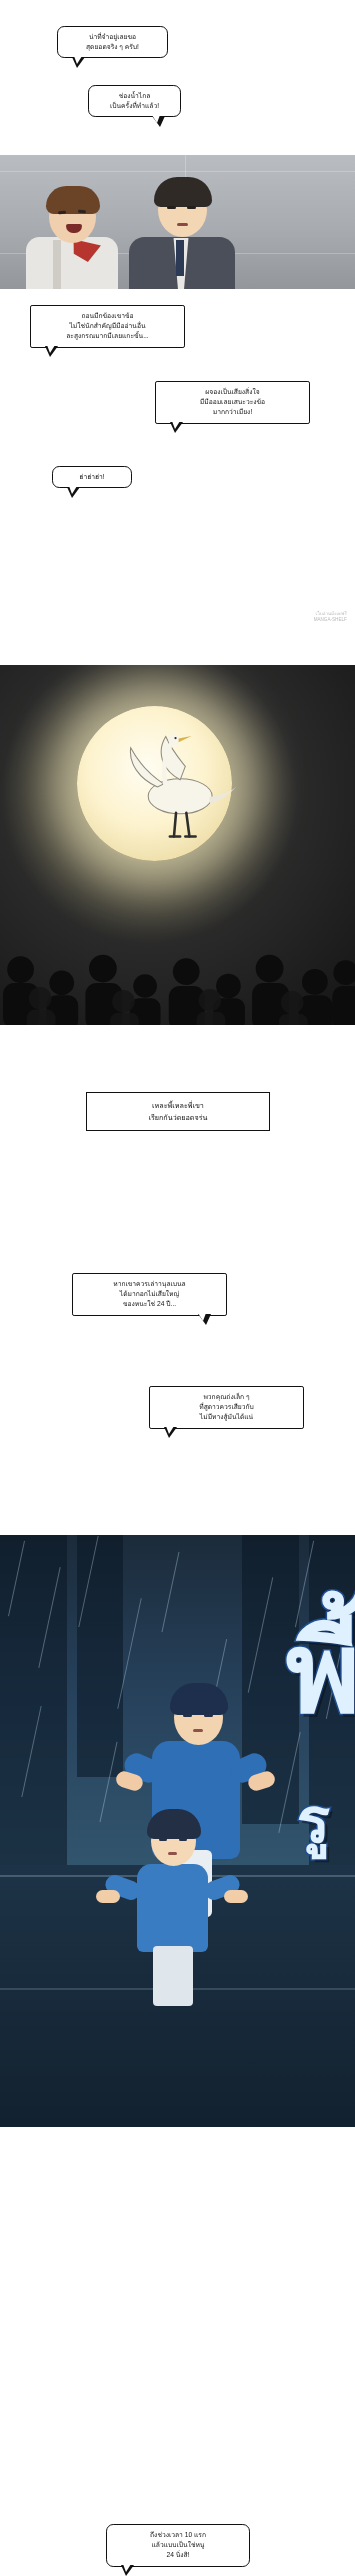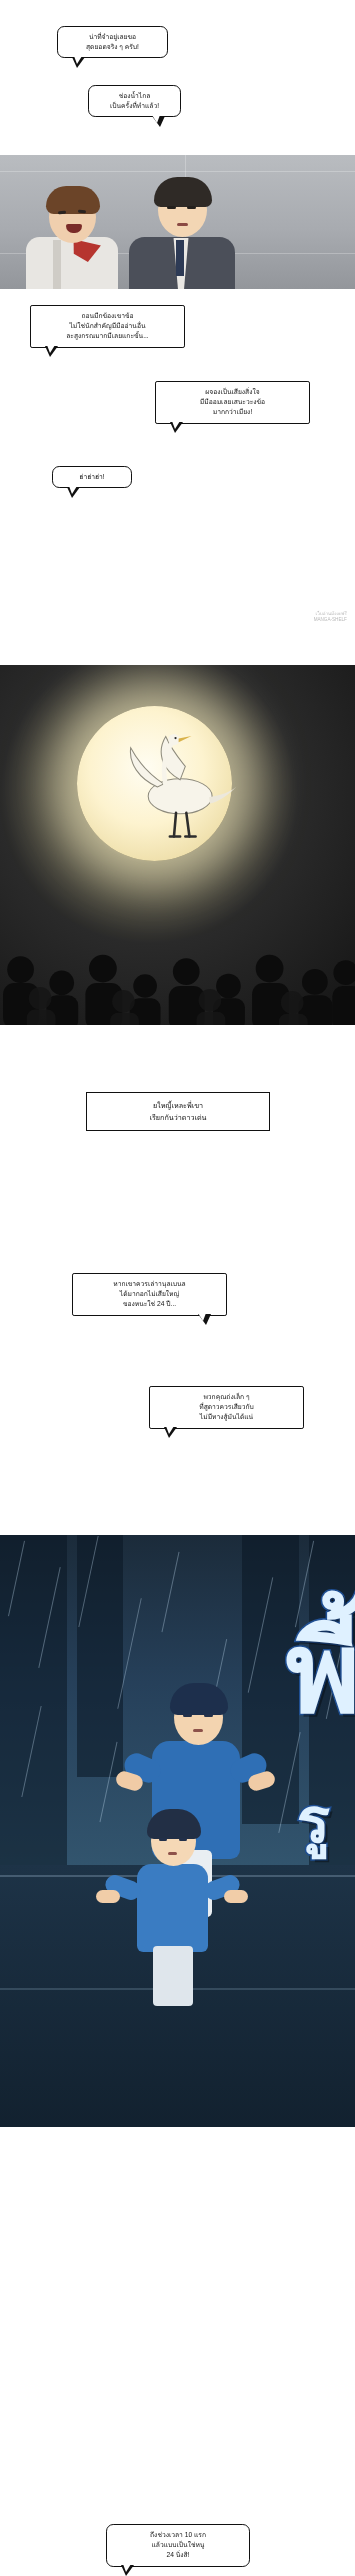--- a/index.html
+++ b/index.html
@@ -263,22 +263,22 @@
           <rect x="382" y="202" width="56" height="40" rx="16"></rect>
         <circle cx="568" cy="184" r="22"></circle>
           <rect x="542" y="206" width="56" height="36" rx="16"></rect>
       </g>
     </svg>
   </div>
 
   <div class="gap" style="top:1025px;height:510px;"></div>
 
   <div class="narr" id="b6" style="left:86px; top:1092px; width:184px;">
-    <div>ยใหญี้เหละพี่เขา</div>
-    <div>เรียกกันว่าดาวเด่น</div>
+    <div>เหละพี้เหละพี่เขา</div>
+    <div>เรียกกันว่ดยอดจร่น</div>
   </div>
 
   <div class="bubble sq" id="b7" style="left:72px; top:1273px; width:155px;">
     <span class="bubble-line">หากเขาควรเล่าานุลเบนล</span>
     <span class="bubble-line">ได้มากอกไม่เสียใหญ่</span>
     <span class="bubble-line">ของหนะใช่ 24 ปี...</span>
     <span class="tail tail-br"></span>
   </div>
 
   <div class="bubble sq" id="b8" style="left:149px; top:1386px; width:155px;">

